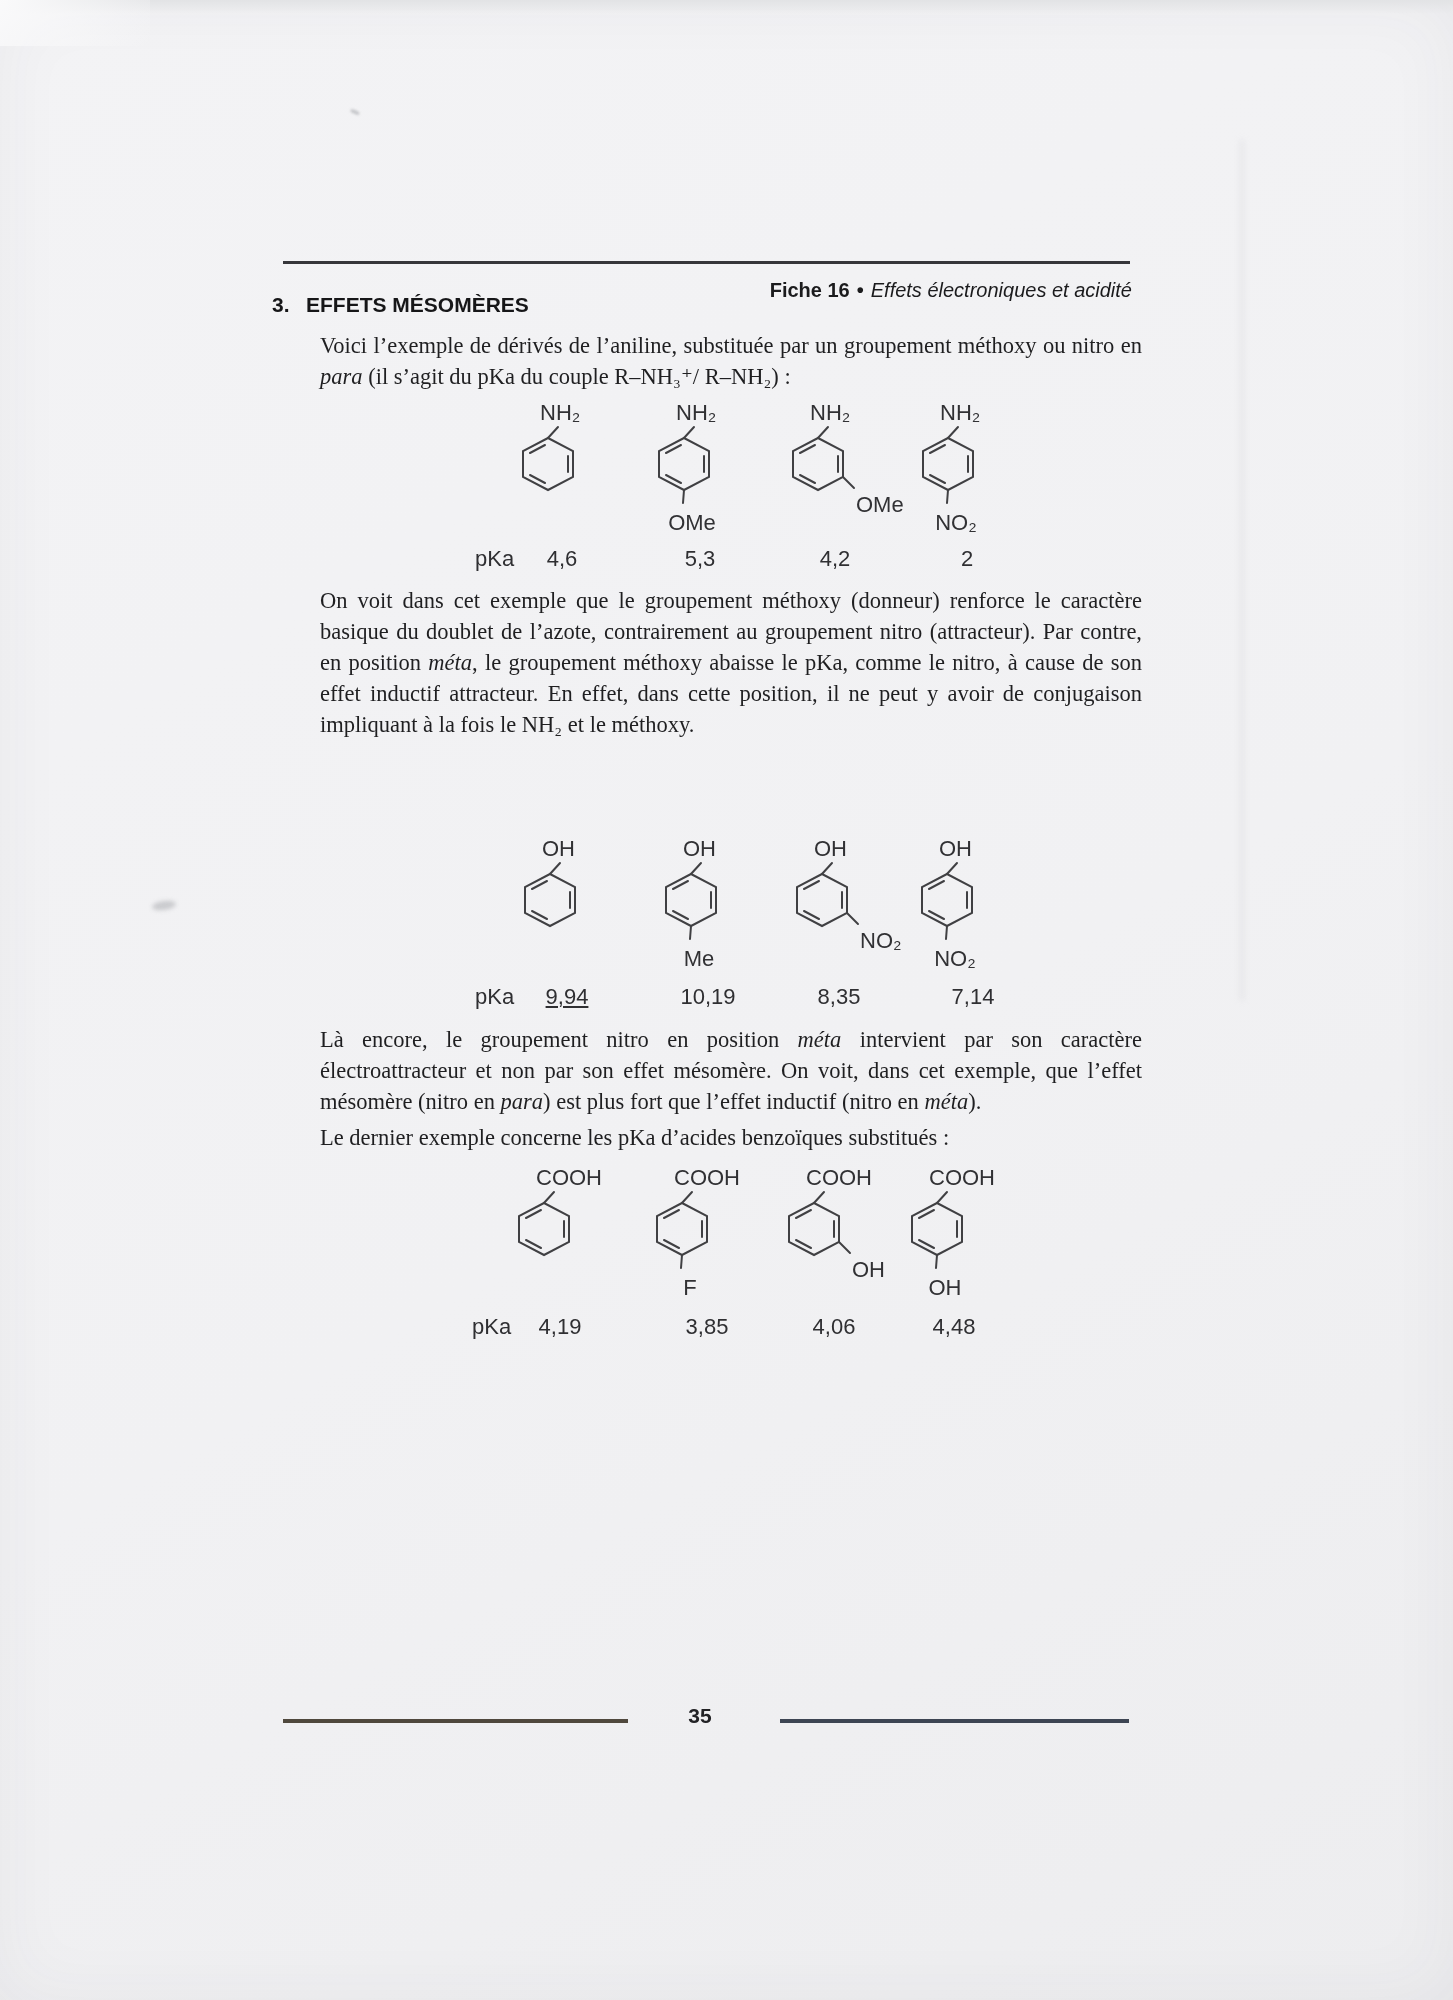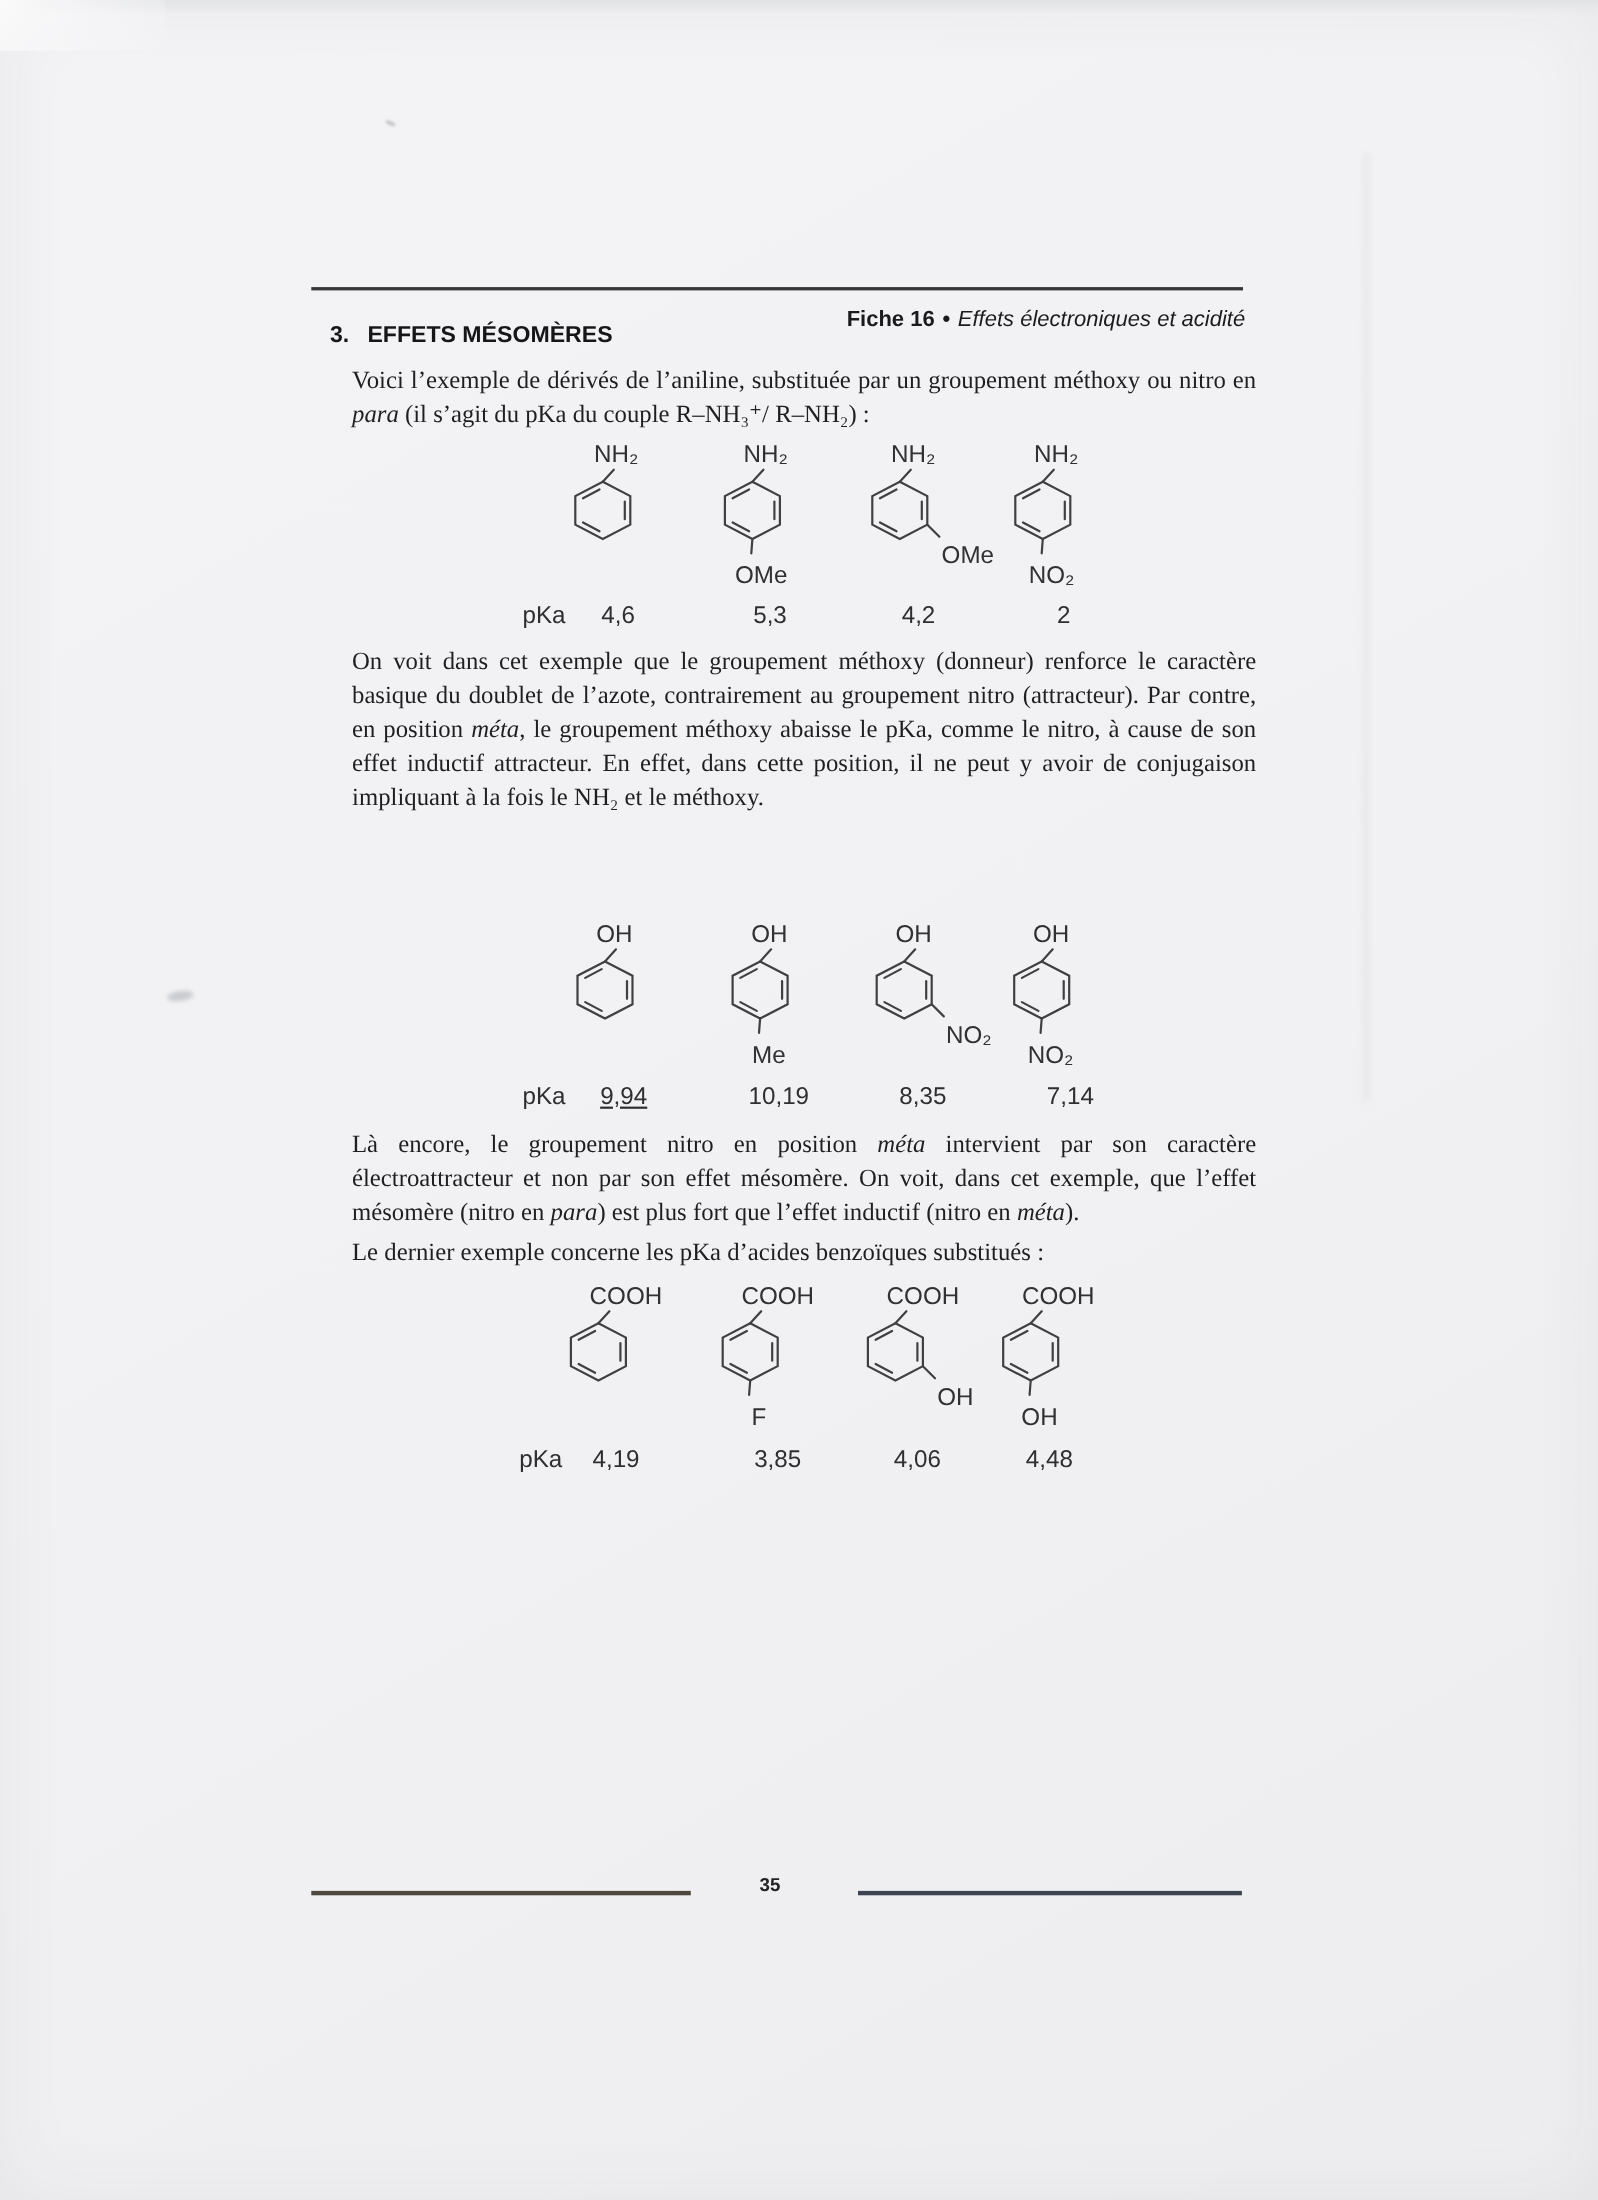--- a/index.html
+++ b/index.html
@@ -21,21 +21,21 @@
     background:rgba(120,122,128,0.35);filter:blur(1px);transform:rotate(24deg);}
 
   
   .hdr{position:absolute;top:234px;right:321px;font-size:20px;color:#1b1b1d;white-space:nowrap;margin-top:45px;}
   .hdr .fiche{font-weight:bold;}
   .hdr .sep{font-weight:bold;margin:0 7px;}
   .hdr .ititle{font-style:italic;}
   .hdr-rule{position:absolute;top:261px;left:283px;width:847px;height:3px;background:#36363a;}
 
   
-  .sec{position:absolute;top:293px;left:300px;font-weight:bold;font-size:21px;color:#161618;white-space:nowrap;}
+  .sec{position:absolute;top:293px;left:272px;font-weight:bold;font-size:21px;color:#161618;white-space:nowrap;}
   .sec .sec-num{display:inline-block;width:34px;}
 
   
   .para{position:absolute;left:320px;width:822px;text-align:justify;
     font-family:"Liberation Serif","DejaVu Serif",serif;
     font-size:22.5px;line-height:31px;color:#1f1f21;}
   .it{font-style:italic;}
   #p1{top:330px;} #p2{top:585px;} #p3{top:745px;}
   #p4{top:1024px;} #p5{top:1122px;} #p6{top:1355px;}
 
@@ -50,21 +50,21 @@
 
   
   .pka-row{position:absolute;left:17px;width:100%;height:30px;font-size:22px;color:#2f2f32;}
   .pka-row span{position:absolute;white-space:nowrap;}
   .pka-val{transform:translateX(-50%);}
 
   
   .foot-rule-left{position:absolute;top:1719px;left:283px;width:345px;height:4px;background:#4f483d;}
   .foot-rule-right{position:absolute;top:1719px;left:780px;width:349px;height:4px;background:#3d4553;}
   .page-num{position:absolute;top:1704px;left:678px;width:44px;text-align:center;
-    font-weight:bold;font-size:17px;color:#222225;}
+    font-weight:bold;font-size:21px;color:#222225;}
 </style>
 </head>
 <body>
 
 <div class="page">
   <div class="edge-top"></div>
   <div class="corner"></div>
   <div class="crease"></div>
   <div class="smudge"></div>
   <div class="tick"></div>

